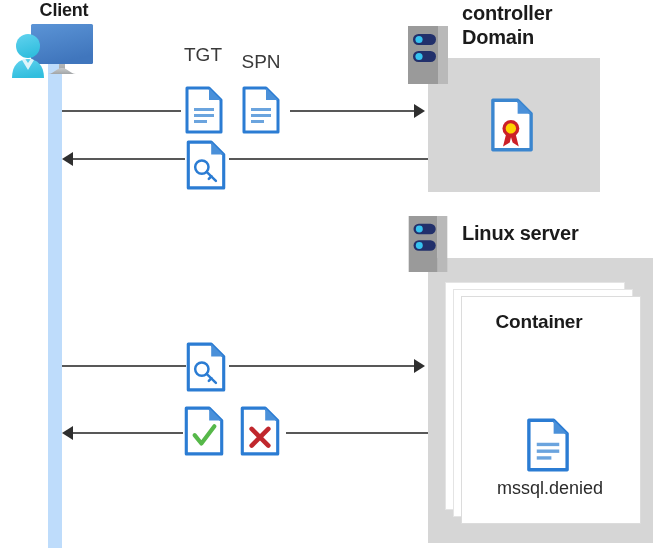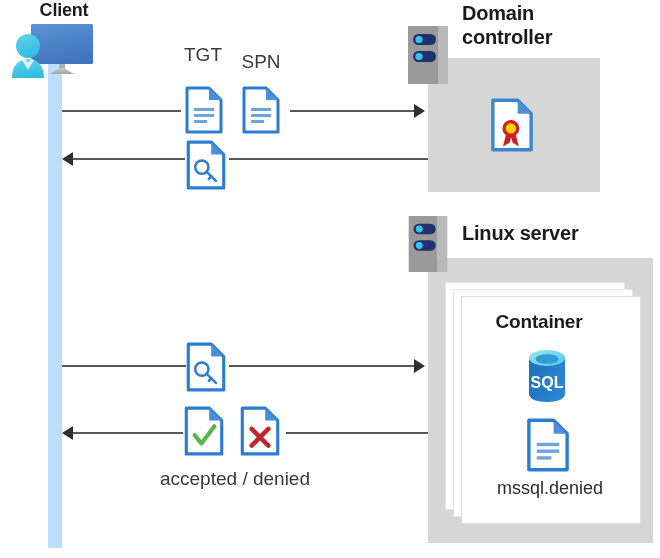--- a/index.html
+++ b/index.html
@@ -214,27 +214,26 @@
     <svg width="40" height="50" viewBox="0 0 38 48" xmlns="http://www.w3.org/2000/svg">
       <path d="M2 2 H24 L36 14 V46 H2 Z" fill="#ffffff" stroke="#2b7cd3" stroke-width="3" stroke-linejoin="round"></path>
       <path d="M24 2 L36 14 H24 Z" fill="#4a90d9"></path>
       <g stroke="#c0272d" stroke-width="4.4" stroke-linecap="round">
         <path d="M11 22 L27 38"></path>
         <path d="M27 22 L11 38"></path>
       </g>
     </svg>
   </div>
 
-  <div id="accepted-denied" style="left:80px;top:468px;width:310px;">accepted / denied</div>
 
   <div class="abs gray-panel" style="left:428px;top:58px;width:172px;height:134px;"></div>
 
   <div class="panel-title" style="left:462px;top:2px;width:190px;">
+    <div>controller</div>
     <div>Domain</div>
-    <div>controller</div>
   </div>
 
   <div class="server-icon" style="left:408px;top:26px;">
     <svg width="40" height="58" viewBox="0 0 40 58" xmlns="http://www.w3.org/2000/svg">
       <rect x="0" y="0" width="30" height="58" fill="#9a9a9a"></rect>
       <rect x="30" y="0" width="10" height="58" fill="#b9b9b9"></rect>
       <rect x="5" y="8" width="23" height="11" rx="5.5" fill="#22306b"></rect>
       <circle cx="11" cy="13.5" r="3.6" fill="#36c3f0"></circle>
       <rect x="5" y="25" width="23" height="11" rx="5.5" fill="#22306b"></rect>
       <circle cx="11" cy="30.5" r="3.6" fill="#36c3f0"></circle>
@@ -266,38 +265,20 @@
       <circle cx="11" cy="30.5" r="3.6" fill="#36c3f0"></circle>
     </svg>
   </div>
 
   <div class="card" style="left:445px;top:282px;width:178px;height:226px;"></div>
   <div class="card" style="left:453px;top:289px;width:178px;height:226px;"></div>
   <div class="card" id="card-top" style="left:461px;top:296px;width:178px;height:226px;"></div>
 
   <div id="container-title" style="left:461px;top:311px;width:156px;">Container</div>
 
-  <div class="doc" style="left:522px;top:348px;">
-    <svg width="50" height="56" viewBox="0 0 50 56" xmlns="http://www.w3.org/2000/svg">
-      <defs>
-        <linearGradient id="sqlBody" x1="0" y1="0" x2="1" y2="0.4">
-          <stop offset="0" stop-color="#1e6fb8"></stop>
-          <stop offset="1" stop-color="#2a86d0"></stop>
-        </linearGradient>
-        <linearGradient id="sqlTop" x1="0" y1="0" x2="1" y2="1">
-          <stop offset="0" stop-color="#9fe3f5"></stop>
-          <stop offset="1" stop-color="#4fc7ea"></stop>
-        </linearGradient>
-      </defs>
-      <path d="M7 10 H43 V46 C43 51 35 54 25 54 C15 54 7 51 7 46 Z" fill="url(#sqlBody)"></path>
-      <ellipse cx="25" cy="10" rx="18" ry="8" fill="url(#sqlTop)"></ellipse>
-      <ellipse cx="25" cy="11" rx="11.5" ry="4.8" fill="#2b9fd4"></ellipse>
-      <text x="25" y="40" font-family="'Liberation Sans', sans-serif" font-size="16" font-weight="bold" fill="#ffffff" text-anchor="middle">SQL</text>
-    </svg>
-  </div>
 
   <div class="doc" style="left:526px;top:418px;">
     <svg width="44" height="54" viewBox="0 0 38 48" xmlns="http://www.w3.org/2000/svg">
       <path d="M2 2 H24 L36 14 V46 H2 Z" fill="#ffffff" stroke="#2b7cd3" stroke-width="3" stroke-linejoin="round"></path>
       <path d="M24 2 L36 14 H24 Z" fill="#4a90d9"></path>
       <rect x="9" y="22" width="20" height="3" fill="#6ba4de"></rect>
       <rect x="9" y="28" width="20" height="3" fill="#6ba4de"></rect>
       <rect x="9" y="34" width="13" height="3" fill="#6ba4de"></rect>
     </svg>
   </div>

